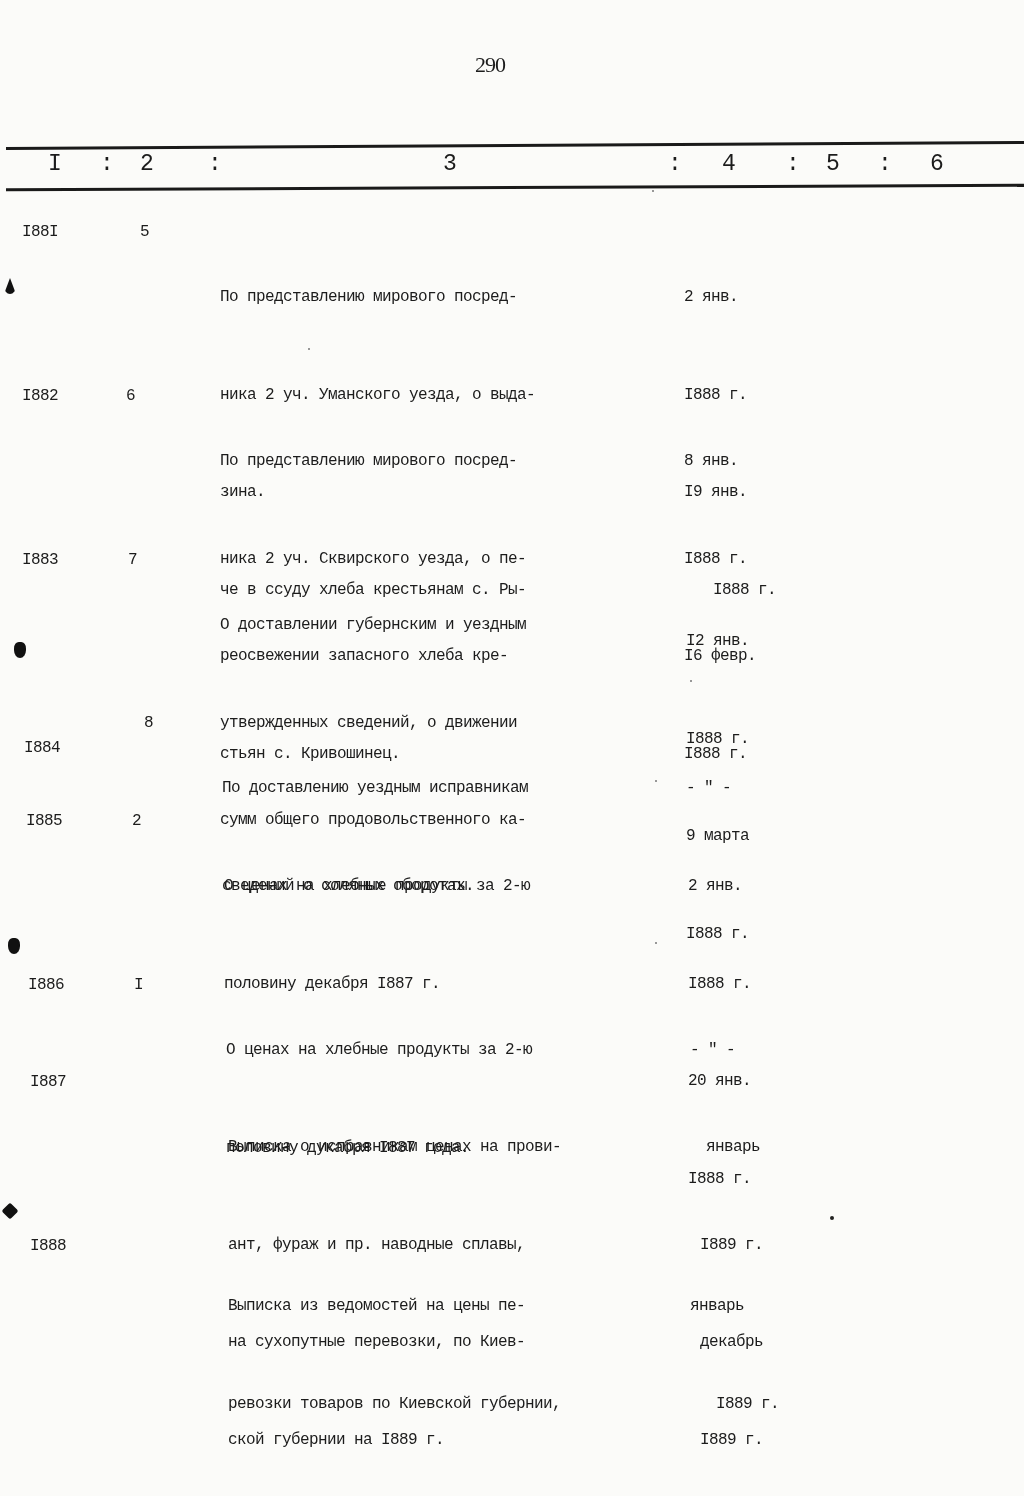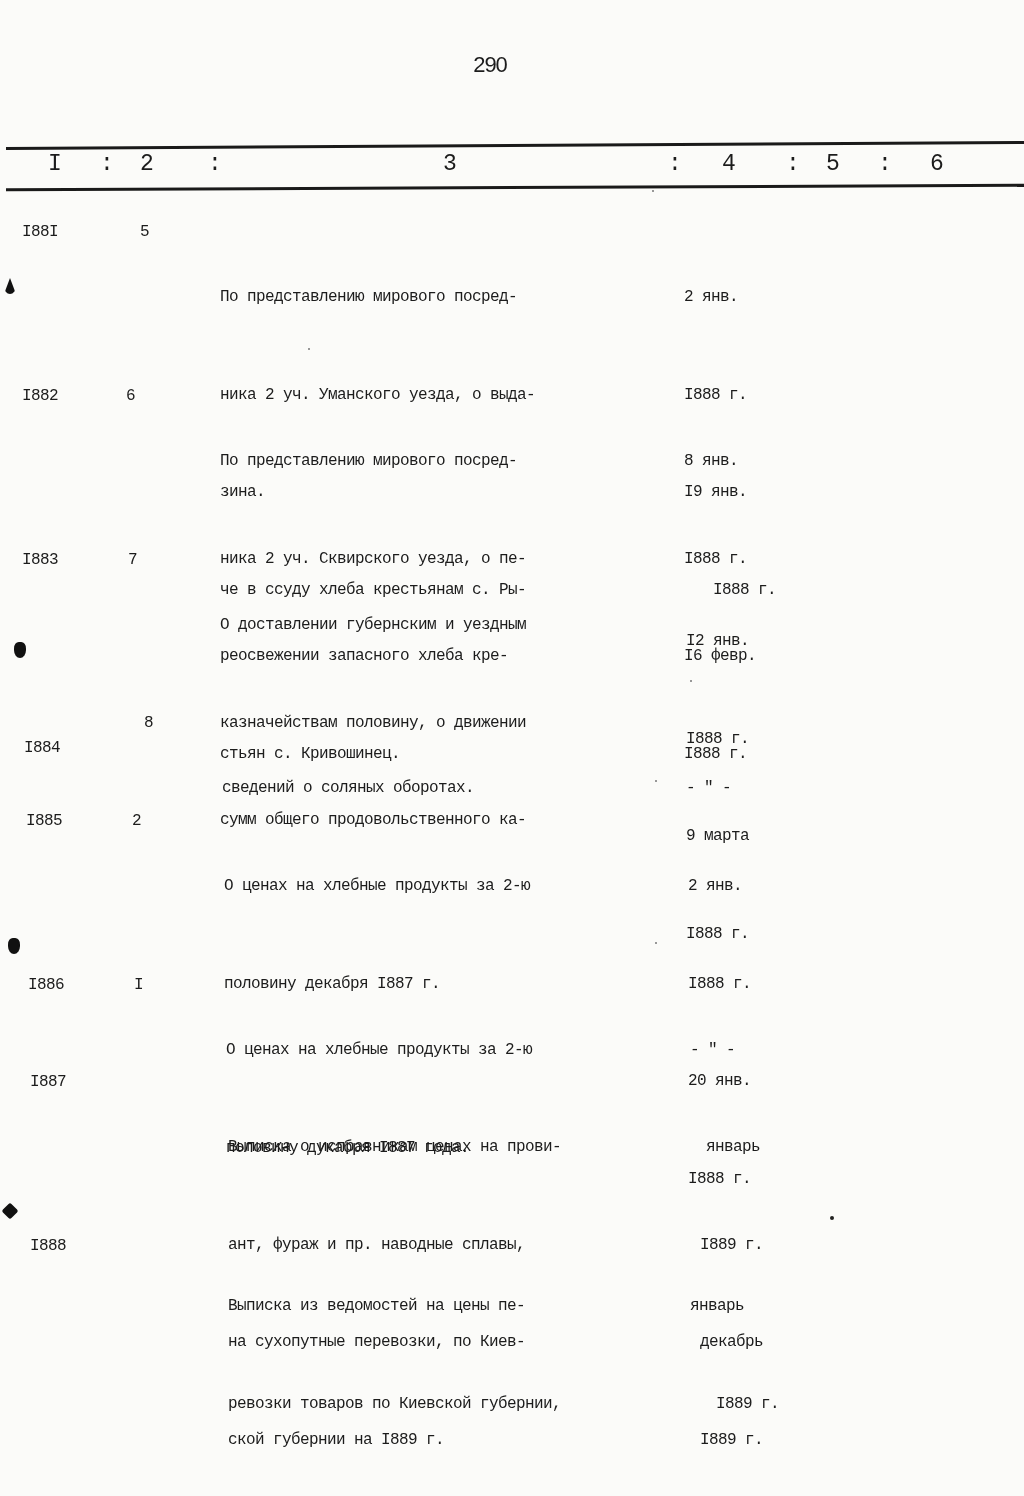--- a/index.html
+++ b/index.html
@@ -7,21 +7,21 @@
       width: 1024px; height: 1496px;
       background: #fbfbf9;
       position: relative;
       overflow: hidden;
       font-family: "Liberation Mono", "DejaVu Sans Mono", monospace;
       color: #1c1c1c;
     }
     .page-number {
       position: absolute; left: 0; width: 980px; top: 52px;
       text-align: center; font-size: 22px;
-      font-family: Liberation Sans, sans-serif; letter-spacing: -1px;
+      font-family: Liberation Serif, serif; letter-spacing: -1px;
     }
     .rule {
       position: absolute; left: 6px; right: 0; height: 3px; background: #1a1a1a;
     }
     .rule.top { top: 144px; transform: rotate(-0.35deg); }
     .rule.bottom { top: 186px; transform: rotate(-0.25deg); }
     .hdr {
       position: absolute; top: 150px; font-size: 23px; line-height: 28px;
     }
     .cell {
@@ -88,35 +88,36 @@
     <div>I6 февр.</div>
     <div>I888 г.</div>
   </div>
 </div>
 
 <div>
   <div class="cell" style="left:22px; top:544px">I883</div>
   <div class="cell" style="left:128px; top:544px">7</div>
   <div class="cell" style="left:220px; top:544px">
     <div>О доставлении губернским и уездным</div>
-    <div>казначействам половину, о движении</div>
+    <div>утвержденных сведений, о движении</div>
     <div>сумм общего продовольственного ка-</div>
   </div>
   <div class="cell" style="left:686px; top:560px">
     <div>I2 янв.</div>
     <div>I888 г.</div>
     <div>9 марта</div>
     <div>I888 г.</div>
   </div>
 </div>
 
 <div>
   <div class="cell" style="left:24px; top:732px">I884</div>
   <div class="cell" style="left:144px; top:707px">8</div>
   <div class="cell" style="left:222px; top:707px">
+    <div>По доставлению уездным исправникам</div>
     <div>сведений о соляных оборотах.</div>
   </div>
   <div class="cell" style="left:686px; top:707px">
     <div>- " -</div>
   </div>
 </div>
 
 <div>
   <div class="cell" style="left:26px; top:805px">I885</div>
   <div class="cell" style="left:132px; top:805px">2</div>

